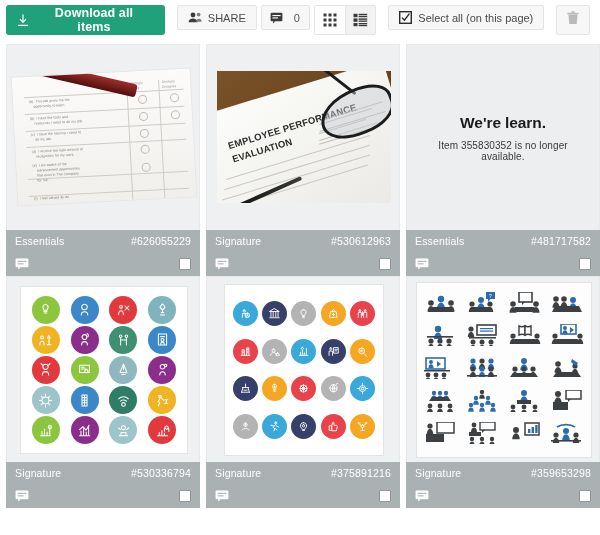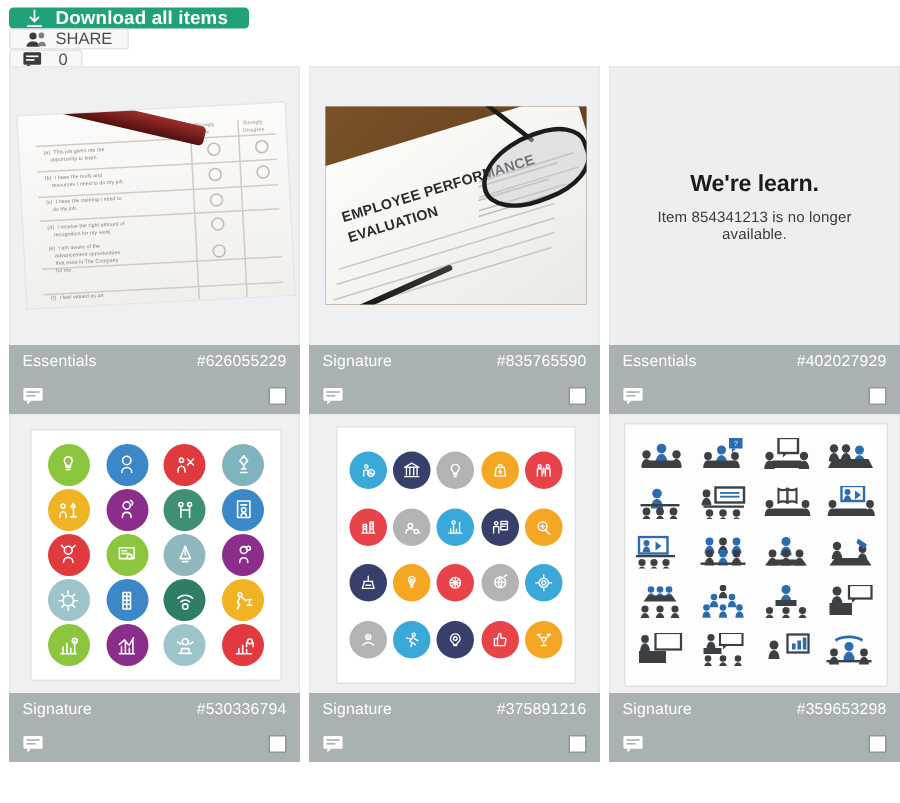--- a/index.html
+++ b/index.html
@@ -10,21 +10,20 @@
     -webkit-font-smoothing:antialiased;
   }
   .page{position:relative;width:600px;height:535px;box-sizing:border-box;}
 
   
   .toolbar{
     height:44px;box-sizing:border-box;
     padding:5px 6px 0 6px;
     display:flex;align-items:flex-start;
     background:#ffffff;
-    flex-direction:column;
   }
   .tb-gap{width:12px;flex:0 0 auto;}
   .tb-gap-sm{width:4px;flex:0 0 auto;}
 
   .btn-download{
     height:30px;
     background:#21a179;
     color:#fff;
     border:none;border-radius:3px;
     display:flex;align-items:center;
@@ -333,20 +332,21 @@
 
     <span class="tb-gap"></span>
 
     <div class="tb-btn">
       <span class="ic">
         <svg width="13" height="13" viewBox="0 0 13 13" aria-hidden="true">
           <rect x="0.7" y="0.7" width="11.6" height="11.6" fill="none" stroke="#2b2b2b" stroke-width="1.4"></rect>
           <path d="M3 6.6l2.4 2.6L10.4 2.6" fill="none" stroke="#2b2b2b" stroke-width="1.4"></path>
         </svg>
       </span>
+      <span>Select all (on this page)</span>
     </div>
 
     <span class="tb-gap"></span>
 
     <div class="tb-icon-btn">
       <span>
         <svg width="12" height="14" viewBox="0 0 12 14" aria-hidden="true">
           <path d="M1.4 3.4h9.2l-0.9 9.6H2.3z" fill="#b9b9b9"></path>
           <rect x="0.3" y="1.8" width="11.4" height="1.5" fill="#b9b9b9"></rect>
           <rect x="4.3" y="0.3" width="3.4" height="1.5" fill="#b9b9b9"></rect>
@@ -439,47 +439,47 @@
                 <div class="pe-arm"></div>
                 <div class="pe-lens"></div>
               </div>
               <div class="pe-pen"></div>
             </div>
           </div>
         </div>
         <div class="meta">
           <div class="meta-top">
             <span class="m-type">Signature</span>
-            <span class="m-id">#835765590</span>
+            <span class="m-id">#530612963</span>
           </div>
           <div class="meta-bot">
             <span class="cmt">
               <svg width="14" height="12" viewBox="0 0 14 12" aria-hidden="true">
                 <rect x="0.6" y="0.6" width="12.8" height="8.6" rx="1" fill="#ffffff"></rect>
                 <rect x="2.6" y="2.8" width="8.8" height="1.1" fill="#aab1b3"></rect>
                 <rect x="2.6" y="5.3" width="6" height="1.1" fill="#aab1b3"></rect>
                 <path d="M3.2 9.2l0 2.4 2.6-2.4z" fill="#ffffff"></path>
               </svg>
             </span>
             <span class="chk"></span>
           </div>
         </div>
       </div>
 
       <div class="cell">
         <div class="thumb blank">
           <div class="sorry">
             <div class="s-title">We're learn.</div>
-            <div class="s-sub">Item 854341213 is no longer available.</div>
+            <div class="s-sub">Item 355830352 is no longer available.</div>
           </div>
         </div>
         <div class="meta">
           <div class="meta-top">
             <span class="m-type">Essentials</span>
-            <span class="m-id">#402027929</span>
+            <span class="m-id">#481717582</span>
           </div>
           <div class="meta-bot">
             <span class="cmt">
               <svg width="14" height="12" viewBox="0 0 14 12" aria-hidden="true">
                 <rect x="0.6" y="0.6" width="12.8" height="8.6" rx="1" fill="#ffffff"></rect>
                 <rect x="2.6" y="2.8" width="8.8" height="1.1" fill="#aab1b3"></rect>
                 <rect x="2.6" y="5.3" width="6" height="1.1" fill="#aab1b3"></rect>
                 <path d="M3.2 9.2l0 2.4 2.6-2.4z" fill="#ffffff"></path>
               </svg>
             </span>

